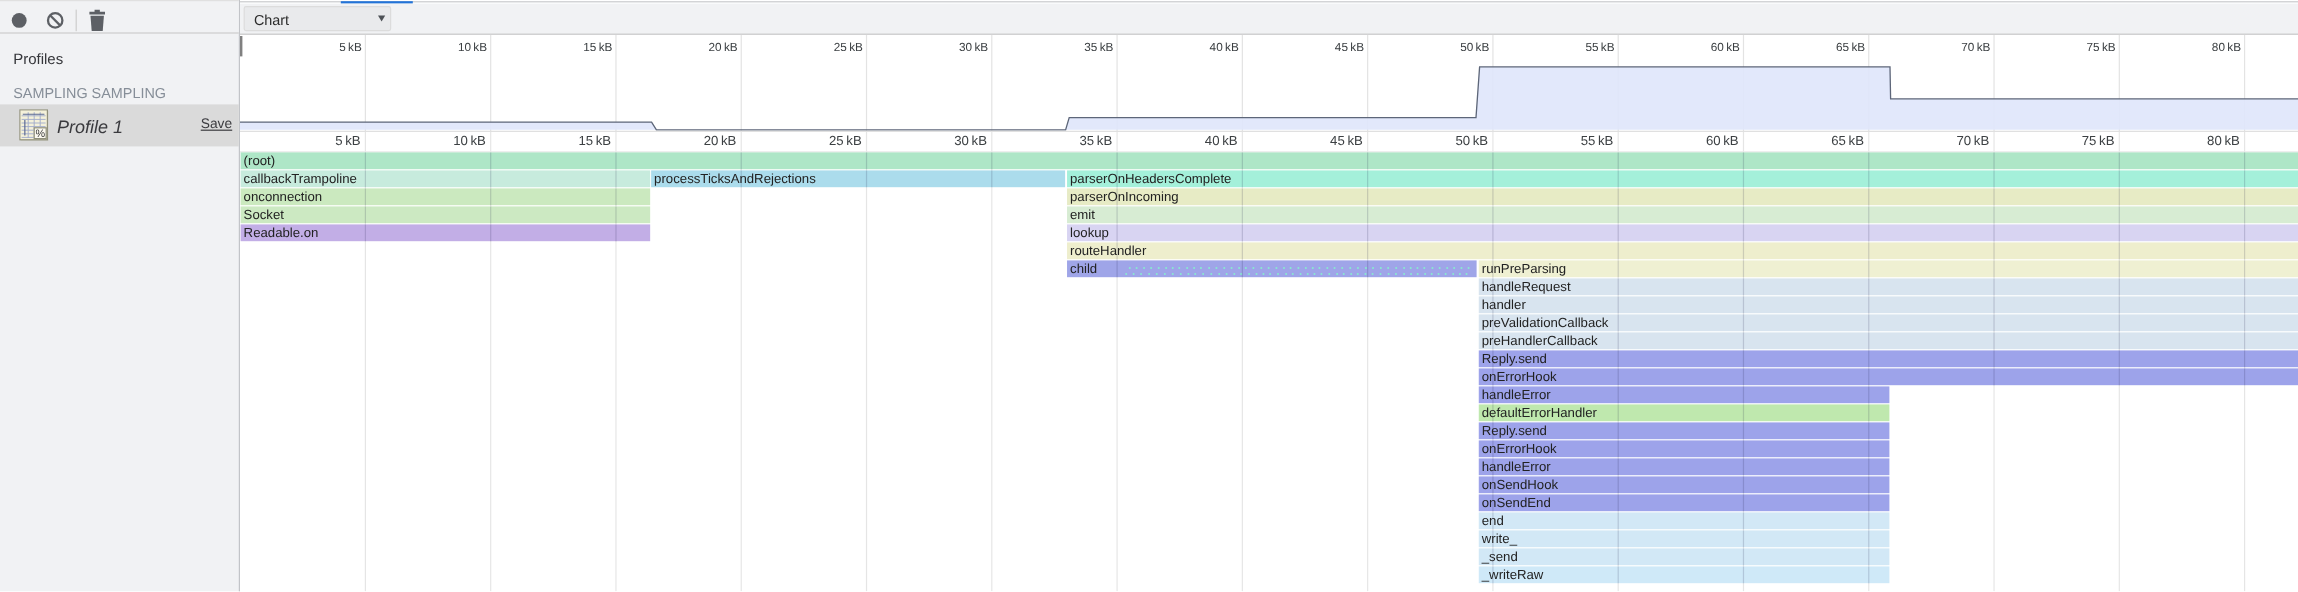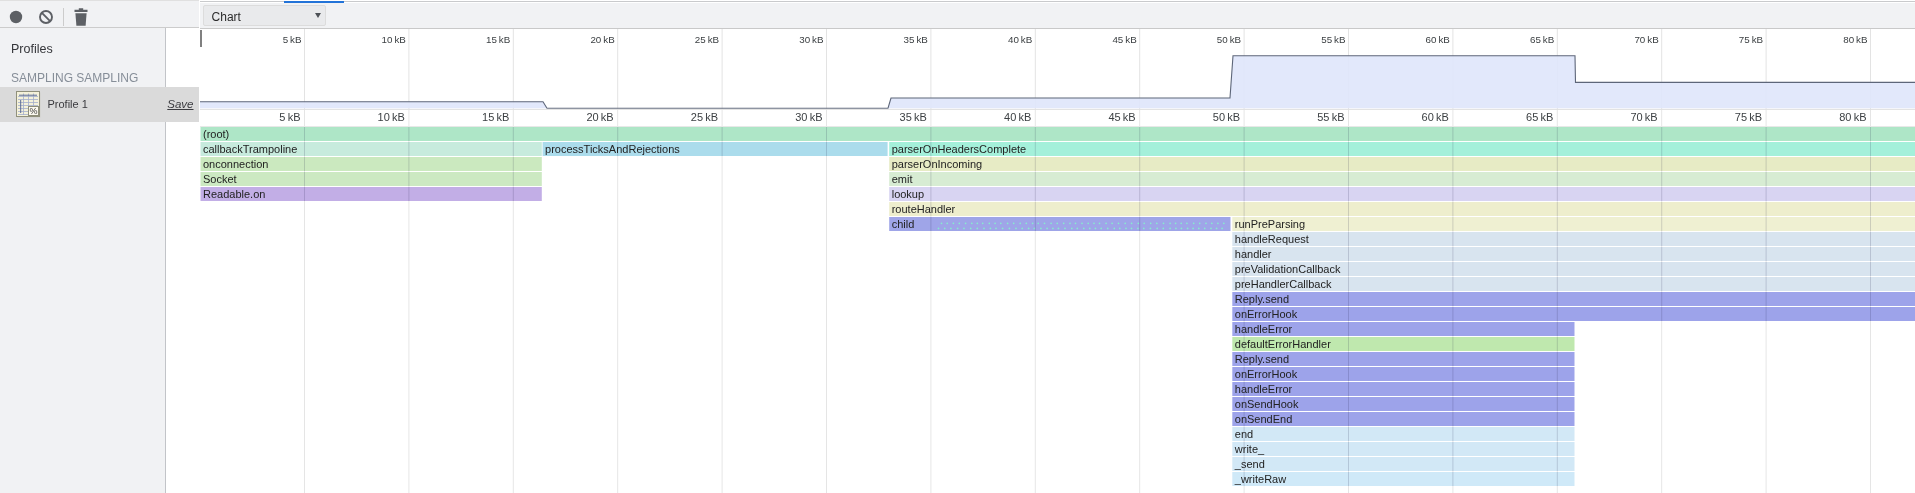--- a/index.html
+++ b/index.html
@@ -1,22 +1,22 @@
 <!DOCTYPE html>
 <html><head><meta charset="utf-8"><style>
 * { margin:0; padding:0; box-sizing:border-box; }
 body { width:1915px; height:493px; font-family:"Liberation Sans",sans-serif; background:#fff; overflow:hidden; position:relative; }
-#sidebar { position:absolute; left:0; top:0; width:166px; height:493px; background:#f1f2f4; border-right:1.5px solid #c2c4c8;text-align:right; }
+#sidebar { position:absolute; left:0; top:0; width:200px; height:493px; background:#f1f2f4; border-right:1.5px solid #c2c4c8;text-align:right; }
 #sbtoolbar { position:absolute; left:0; top:0; width:199px; height:28px; background:#f1f2f4; border-top:1px solid #e0e0e0; border-bottom:1px solid #ccc; }
 #profiles { position:absolute; left:11px; top:41.5px; font-size:12.5px; color:#35363a; }
 #sampling { position:absolute; left:11px; top:70.5px; font-size:12px; color:#868e98; }
 #selrow { position:absolute; left:0; top:87px; width:199px; height:35px; background:#dadada; }
 #selrow .ic { position:absolute; left:16px; top:4px; }
-#selrow .nm { position:absolute; left:47.5px; top:98px; font-size:11px; color:#3a3a3e; top:11px; }
-#selrow .sv { position:absolute; right:5.5px; top:11px; font-size:11.5px; color:#3c3c40; text-decoration:underline;font-style:italic; }
+#selrow .nm { position:absolute; left:47.5px; top:98px; font-size:15px; color:#3a3a3e; top:11px;font-style:italic; }
+#selrow .sv { position:absolute; right:5.5px; top:11px; font-size:11.5px; color:#3c3c40; text-decoration:underline; }
 #main { position:absolute; left:200px; top:0; width:1715px; height:493px; background:#fff; }
 #topline { position:absolute; left:0; top:1px; width:1715px; height:1px; background:#c9cacc; }
 #tabline { position:absolute; left:84px; top:0.8px; width:59.5px; height:1.9px; background:#2273d8; }
 #mtoolbar { position:absolute; left:0; top:3px; width:1715px; height:26px; background:#f1f2f4; border-bottom:1px solid #c9c9c9; }
 #chartsel { position:absolute; left:2.6px; top:2px; width:123px; height:21px; background:#e9eaec; border:1px solid #dcdcdc; border-radius:2px;padding-left:48px; }
 #chartsel span { position:absolute; left:8px; top:3.5px; font-size:12px; color:#2b2b2b; }
 #chartsel .arr { position:absolute; right:3.5px; top:7px; width:0; height:0; border-left:3.6px solid transparent; border-right:3.6px solid transparent; border-top:5.2px solid #4d5156; }
 </style></head><body>
 <div id="main">
 <div id="topline"></div>

